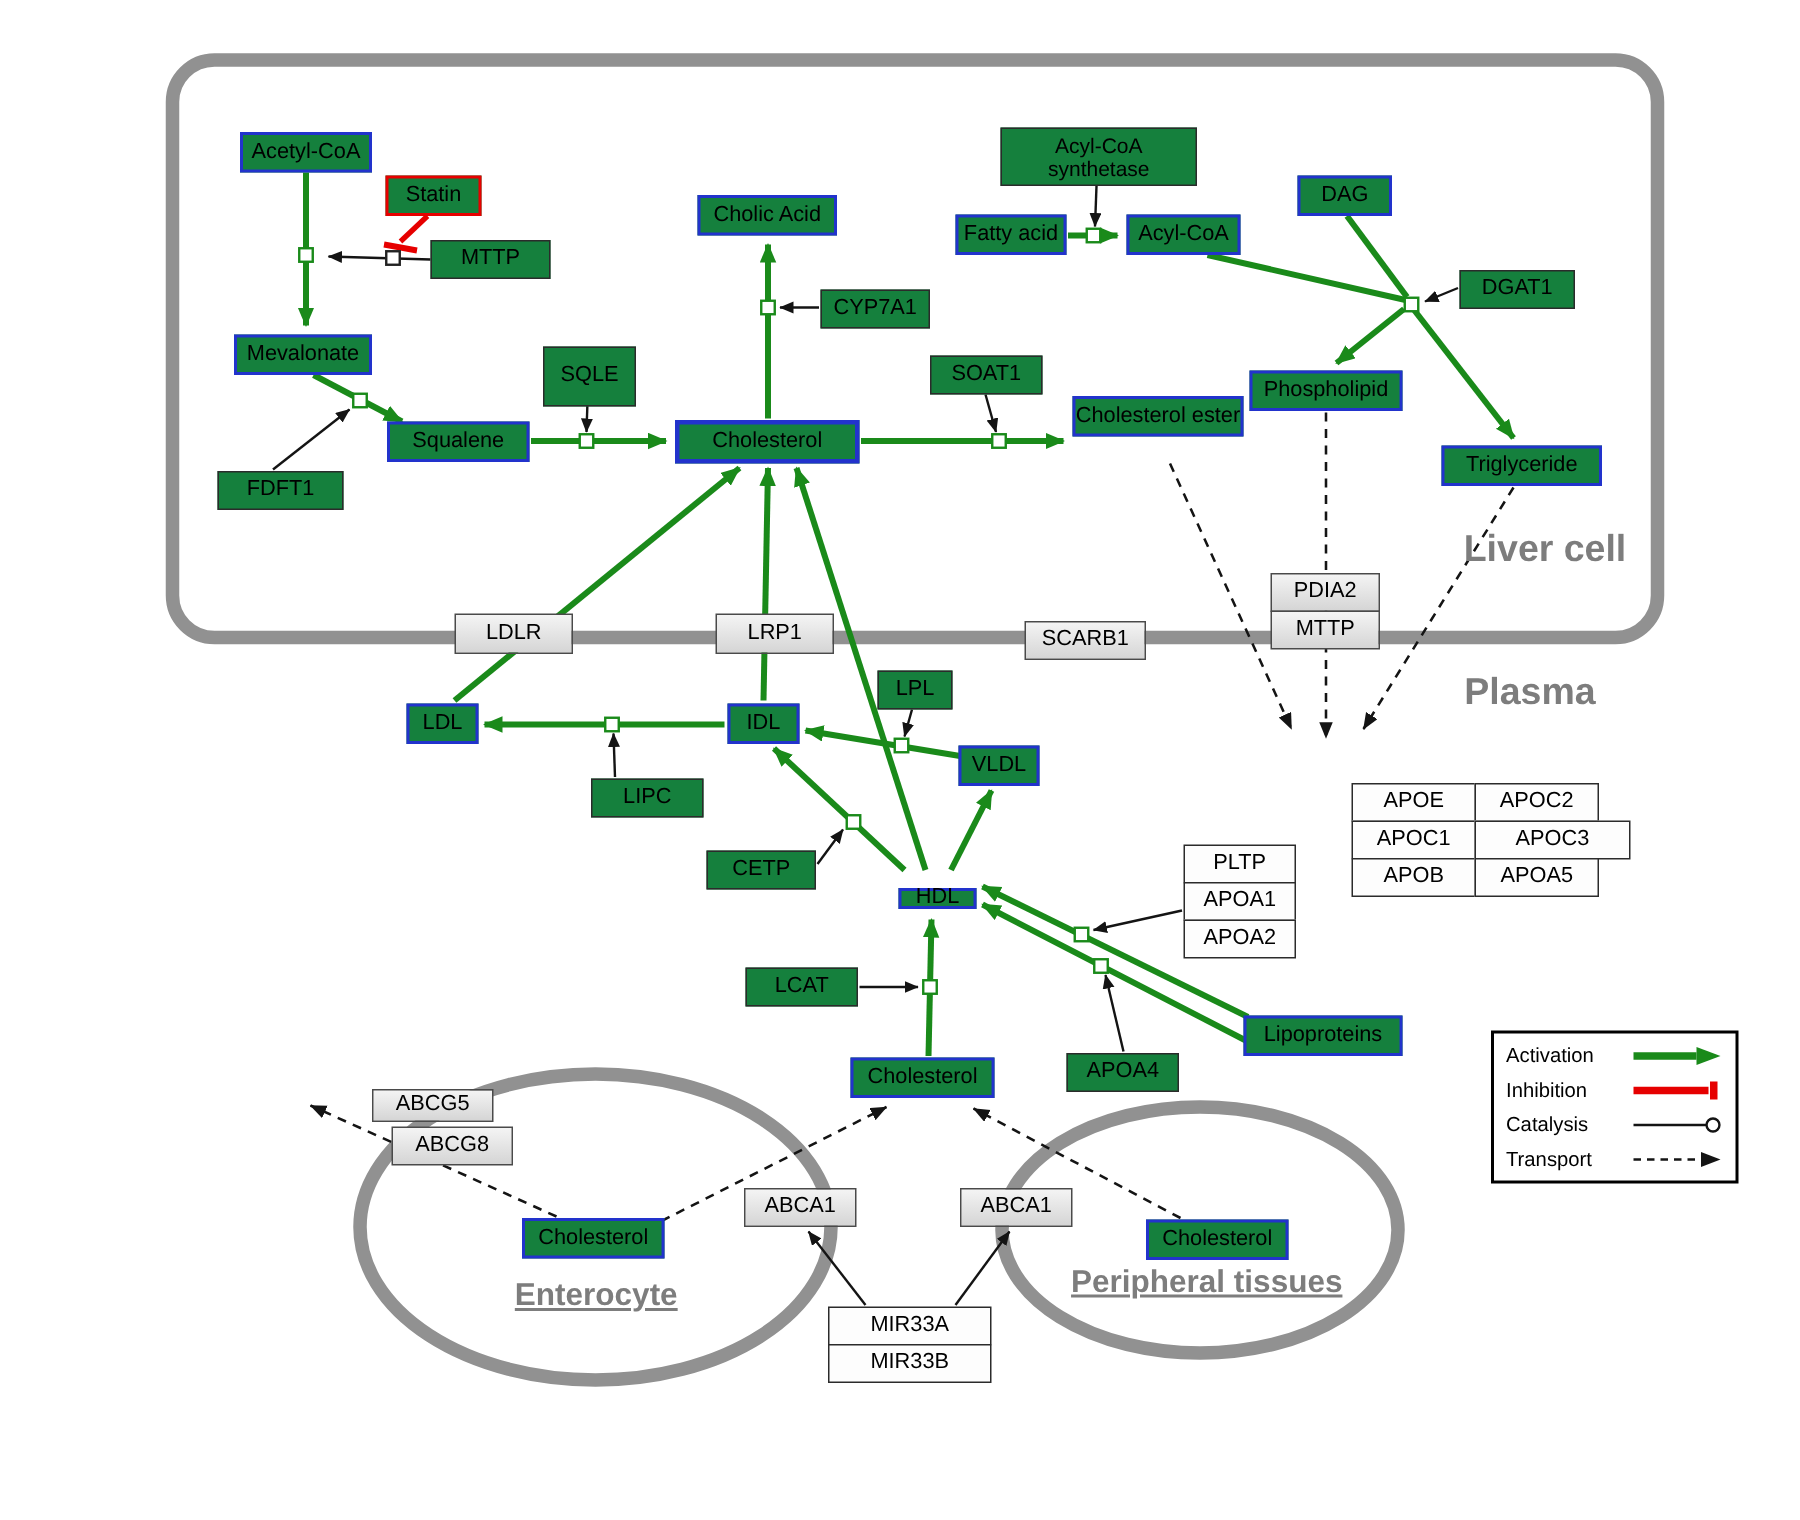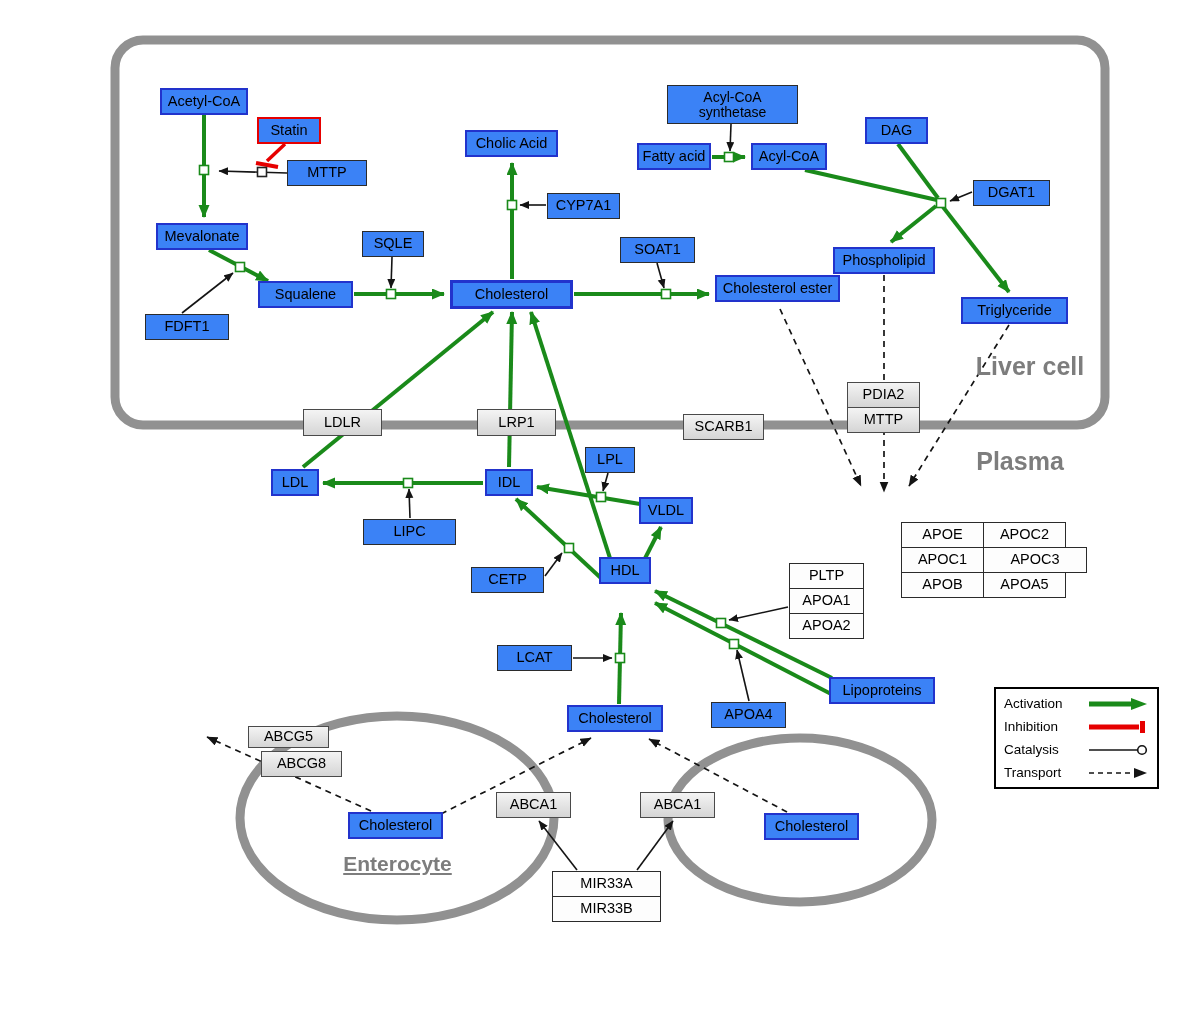--- a/index.html
+++ b/index.html
@@ -1,19 +1,19 @@
 <!DOCTYPE html>
 <html style="--activation-green: #1a8a1a; --inhibition-red: #e60000; --metabolite-blue: #2233cc; --compartment-gray: #919191; --label-gray: #7d7d7d;"><head>
 <meta charset="utf-8">
 <style>
   html,body{margin:0;padding:0;background:#ffffff;}
   #stage{position:relative;width:1200px;height:1013px;background:#fff;overflow:hidden;
          font-family:"Liberation Sans", sans-serif;}
   svg.layer{position:absolute;left:0;top:0;z-index:0;}
-  .box{position:absolute;box-sizing:border-box;background:#3b82f6;display:flex;align-items:center;
+  .box{position:absolute;box-sizing:border-box;background:#15803d;display:flex;align-items:center;
        justify-content:center;text-align:center;font-size:14.5px;color:#000;z-index:2;line-height:1.05;}
   .met{border:2px solid var(--metabolite-blue,#2233cc);}
   .met-thick{border-width:3px;}
   .enz{border:1.3px solid #2b2b2b;}
   .red-box{border:2px solid var(--inhibition-red,#e60000);}
   .mem{border:1.3px solid #4a4a4a;background:linear-gradient(#f4f4f4,#d5d5d5);}
   .cell{border:1.3px solid #2b2b2b;background:#fdfdfd;}
   .two-line{flex-direction:column;font-size:14px;}
   .comp-label{position:absolute;z-index:1;font-weight:bold;color:var(--label-gray,#7d7d7d);text-align:center;}
   .big{font-size:25px;}
@@ -123,33 +123,34 @@
       <rect x="564.5" y="543.5" width="9" height="9"></rect>
       <rect x="615.5" y="653.5" width="9" height="9"></rect>
       <rect x="716.5" y="618.5" width="9" height="9"></rect>
       <rect x="729.5" y="639.5" width="9" height="9"></rect>
     </g>
   </svg>
 
   <div class="comp-label big" style="left:950px;top:352px;width:160px;">Liver cell</div>
   <div class="comp-label big" style="left:965px;top:447px;width:110px;">Plasma</div>
   <div class="comp-label mid" style="left:315px;top:852px;width:165px;">Enterocyte</div>
+  <div class="comp-label mid" style="left:697px;top:843px;width:215px;">Peripheral tissues</div>
 
   <div class="box met" style="left:160px;top:88px;width:88px;height:27px">Acetyl-CoA</div>
   <div class="box red-box" style="left:257px;top:117px;width:64px;height:27px">Statin</div>
   <div class="box enz" style="left:287px;top:160px;width:80px;height:26px">MTTP</div>
   <div class="box met" style="left:156px;top:223px;width:92px;height:27px">Mevalonate</div>
-  <div class="box enz" style="left:362px;top:231px;width:62px;height:26px">SQLE</div>
+  <div class="box enz" style="left:362px;top:231px;width:62px;height:40px">SQLE</div>
   <div class="box met" style="left:258px;top:281px;width:95px;height:27px">Squalene</div>
   <div class="box enz" style="left:145px;top:314px;width:84px;height:26px">FDFT1</div>
   <div class="box met" style="left:465px;top:130px;width:93px;height:27px">Cholic Acid</div>
   <div class="box enz" style="left:547px;top:193px;width:73px;height:26px">CYP7A1</div>
   <div class="box met met-thick" style="left:450px;top:280px;width:123px;height:29px">Cholesterol</div>
   <div class="box enz" style="left:620px;top:237px;width:75px;height:26px">SOAT1</div>
-  <div class="box met" style="left:715px;top:275px;width:125px;height:27px">Cholesterol ester</div>
+  <div class="box met" style="left:715px;top:264px;width:114px;height:27px">Cholesterol ester</div>
   <div class="box enz two-line" style="left:667px;top:85px;width:131px;height:39px">
     <span>Acyl-CoA</span>
     <span>synthetase</span>
   </div>
   <div class="box met" style="left:637px;top:143px;width:74px;height:27px">Fatty acid</div>
   <div class="box met" style="left:751px;top:143px;width:76px;height:27px">Acyl-CoA</div>
   <div class="box met" style="left:865px;top:117px;width:63px;height:27px">DAG</div>
   <div class="box enz" style="left:973px;top:180px;width:77px;height:26px">DGAT1</div>
   <div class="box met" style="left:833px;top:247px;width:102px;height:27px">Phospholipid</div>
   <div class="box met" style="left:961px;top:297px;width:107px;height:27px">Triglyceride</div>
@@ -157,23 +158,23 @@
   <div class="box mem" style="left:303px;top:409px;width:79px;height:27px">LDLR</div>
   <div class="box mem" style="left:477px;top:409px;width:79px;height:27px">LRP1</div>
   <div class="box mem" style="left:683px;top:414px;width:81px;height:26px">SCARB1</div>
   <div class="box mem" style="left:847px;top:382px;width:73px;height:26px">PDIA2</div>
   <div class="box mem" style="left:847px;top:407px;width:73px;height:26px">MTTP</div>
 
   <div class="box met" style="left:271px;top:469px;width:48px;height:27px">LDL</div>
   <div class="box met" style="left:485px;top:469px;width:48px;height:27px">IDL</div>
   <div class="box enz" style="left:585px;top:447px;width:50px;height:26px">LPL</div>
   <div class="box met" style="left:639px;top:497px;width:54px;height:27px">VLDL</div>
-  <div class="box enz" style="left:363px;top:519px;width:93px;height:26px">LIPC</div>
+  <div class="box enz" style="left:394px;top:519px;width:75px;height:26px">LIPC</div>
   <div class="box enz" style="left:471px;top:567px;width:73px;height:26px">CETP</div>
-  <div class="box met" style="left:599px;top:557px;width:52px;height:27px">HDL</div>
+  <div class="box met" style="left:599px;top:592px;width:52px;height:14px">HDL</div>
   <div class="box enz" style="left:497px;top:645px;width:75px;height:26px">LCAT</div>
   <div class="box met" style="left:567px;top:705px;width:96px;height:27px">Cholesterol</div>
   <div class="box enz" style="left:711px;top:702px;width:75px;height:26px">APOA4</div>
   <div class="box met" style="left:829px;top:677px;width:106px;height:27px">Lipoproteins</div>
   <div class="box cell" style="left:789px;top:563px;width:75px;height:26px">PLTP</div>
   <div class="box cell" style="left:789px;top:588px;width:75px;height:26px">APOA1</div>
   <div class="box cell" style="left:789px;top:613px;width:75px;height:26px">APOA2</div>
   <div class="box cell" style="left:901px;top:522px;width:83px;height:26px">APOE</div>
   <div class="box cell" style="left:983px;top:522px;width:83px;height:26px">APOC2</div>
   <div class="box cell" style="left:901px;top:547px;width:83px;height:26px">APOC1</div>

